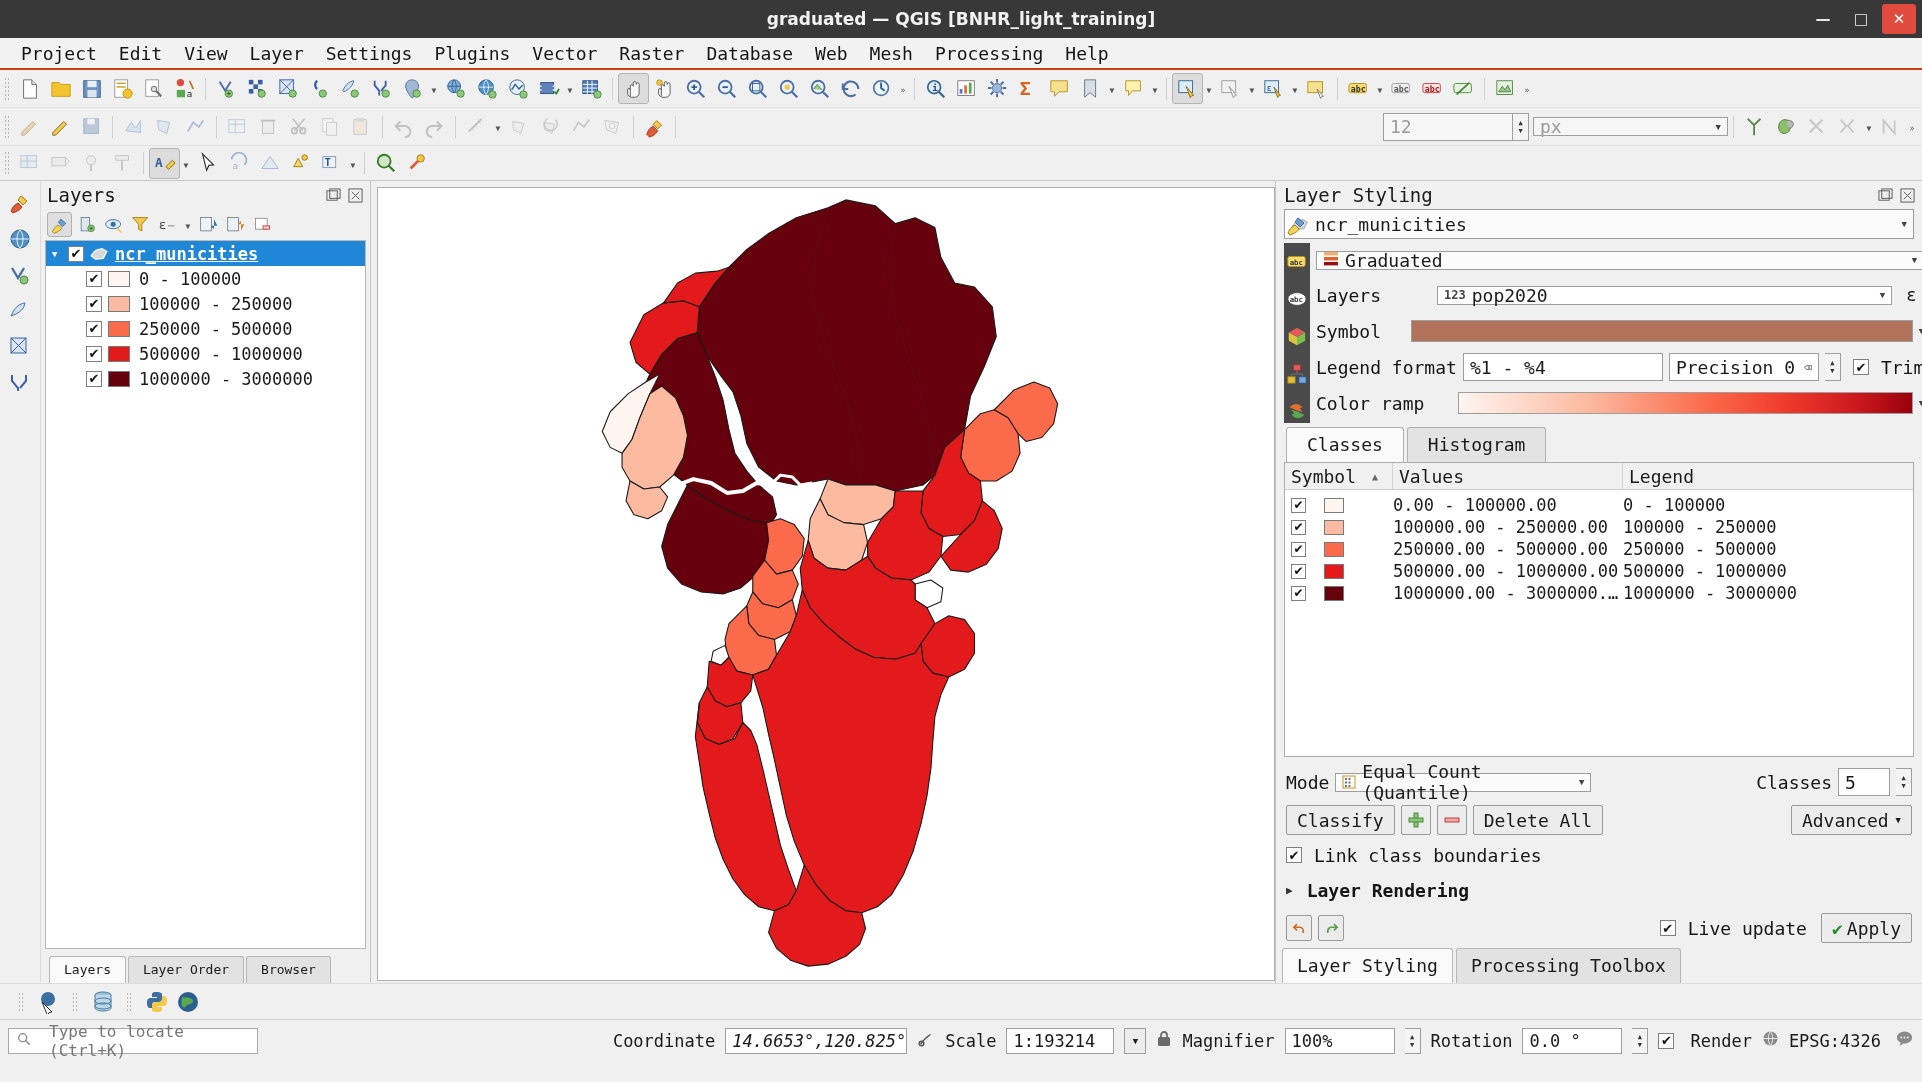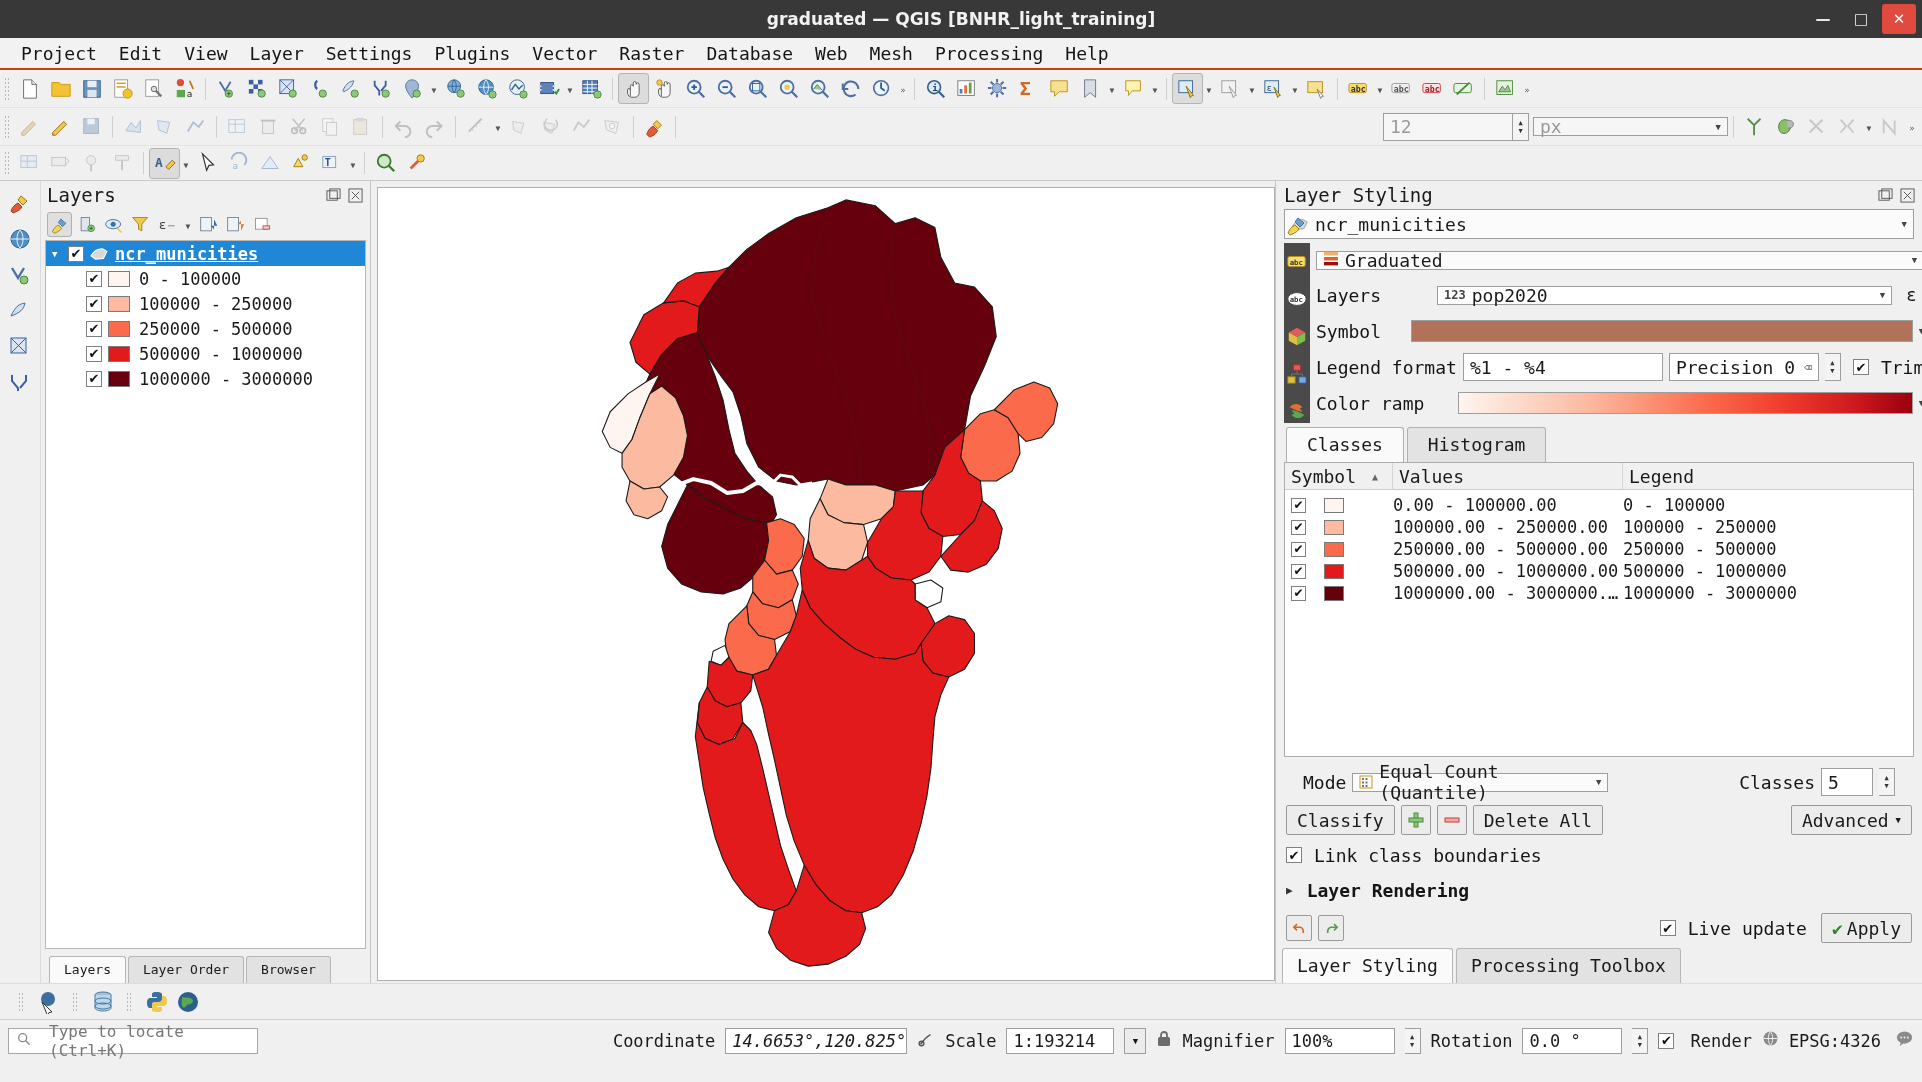--- a/index.html
+++ b/index.html
@@ -1130,21 +1130,21 @@
           <span class="s1">
               <span class="cb" style="width:15px;height:15px;font-size:12px;">✔</span>
               <span class="swatch" style="width:20px;height:15px;margin:0;background:#67000d"></span>
             </span>
           <span class="s2">1000000.00 - 3000000.…</span>
           <span class="s3">1000000 - 3000000</span>
         </div>
       </div>
     </div>
 
-    <div class="row" style="padding:0 27px;height:38px;margin-top:6px;">
+    <div class="row" style="padding:0 10px;height:38px;margin-top:6px;">
       <span class="lbl">Mode</span>
       <div class="combo" style="width:256px;">
         <span><svg width="14" height="14" viewBox="0 0 14 14">
               <rect x="1" y="1" width="12" height="12" fill="none" stroke="#c89a20"></rect>
               <g fill="#777">
                 <rect x="3" y="3" width="2" height="2"></rect>
                 <rect x="6.5" y="3" width="2" height="2"></rect>
                 <rect x="3" y="6.5" width="2" height="2"></rect>
                 <rect x="6.5" y="6.5" width="2" height="2"></rect>
                 <rect x="3" y="10" width="2" height="2"></rect>

